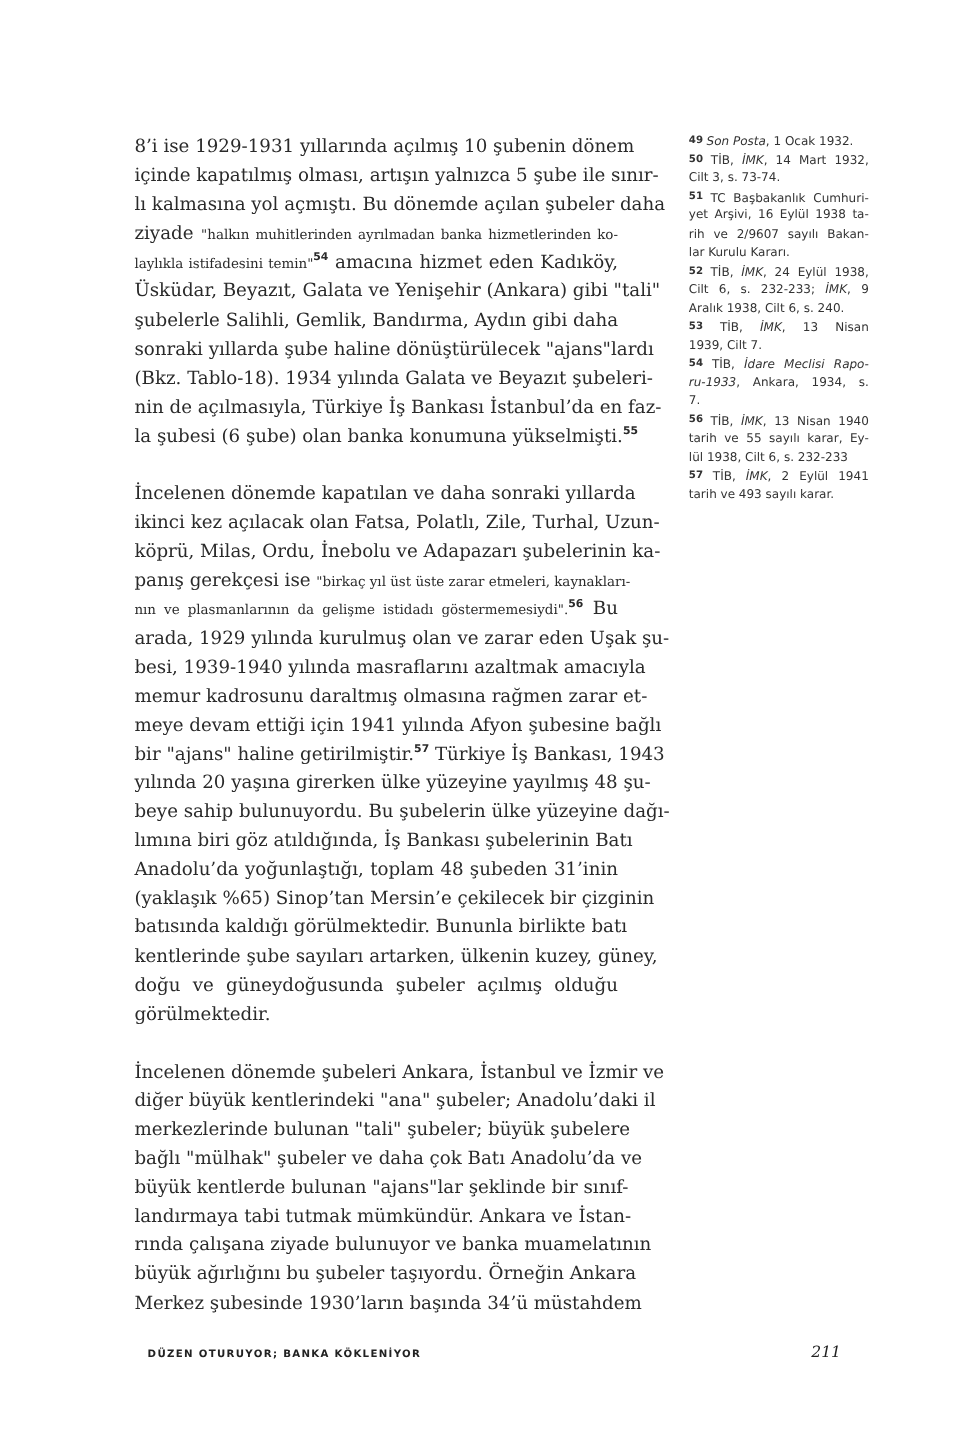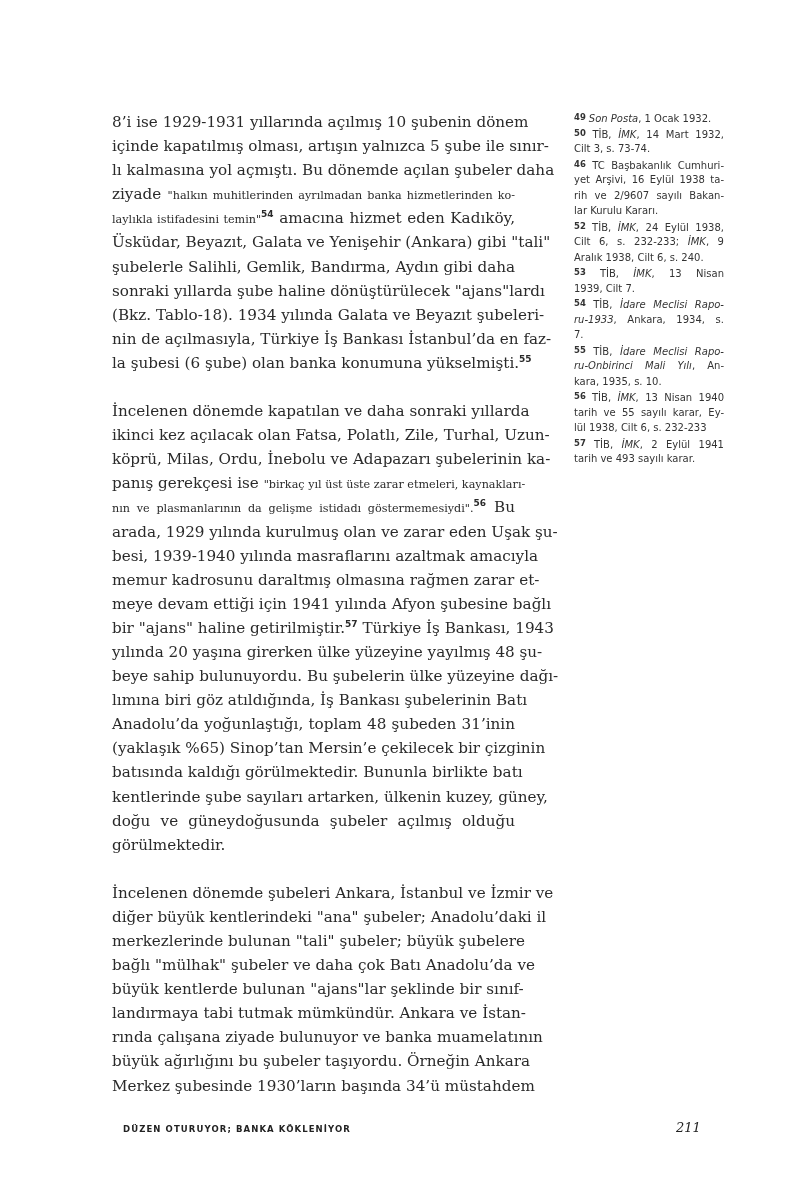--- a/index.html
+++ b/index.html
@@ -93,45 +93,40 @@
     </div>
   <div class="notes-col" id="notes-col">
       <div>
         <span class="nline last"><span class="nnum">49 </span><span class="it">Son Posta</span><span>, 1 Ocak 1932.</span></span>
       </div>
       <div>
         <span class="nline"><span class="nnum">50 </span><span>TİB, </span><span class="it">İMK</span><span>, 14 Mart 1932,</span></span>
         <span class="nline last"><span>Cilt 3, s. 73-74.</span></span>
       </div>
       <div>
-        <span class="nline"><span class="nnum">46 </span><span>TC Başbakanlık Cumhuri-</span></span>
+        <span class="nline"><span class="nnum">51 </span><span>TC Başbakanlık Cumhuri-</span></span>
         <span class="nline"><span>yet Arşivi, 16 Eylül 1938 ta-</span></span>
         <span class="nline"><span>rih ve 2/9607 sayılı Bakan-</span></span>
         <span class="nline last"><span>lar Kurulu Kararı.</span></span>
       </div>
       <div>
         <span class="nline"><span class="nnum">52 </span><span>TİB, </span><span class="it">İMK</span><span>, 24 Eylül 1938,</span></span>
         <span class="nline"><span>Cilt 6, s. 232-233; </span><span class="it">İMK</span><span>, 9</span></span>
         <span class="nline last"><span>Aralık 1938, Cilt 6, s. 240.</span></span>
       </div>
       <div>
         <span class="nline"><span class="nnum">53 </span><span>TİB, </span><span class="it">İMK</span><span>, 13 Nisan</span></span>
         <span class="nline last"><span>1939, Cilt 7.</span></span>
       </div>
       <div>
         <span class="nline"><span class="nnum">54 </span><span>TİB, </span><span class="it">İdare Meclisi Rapo-</span></span>
         <span class="nline"><span class="it">ru-1933</span><span>, Ankara, 1934, s.</span></span>
         <span class="nline last"><span>7.</span></span>
       </div>
       <div>
-        <span class="nline"><span class="nnum">55 </span><span>TİB, </span><span class="it">İdare Meclisi Rapo-</span></span>
-        <span class="nline"><span class="it">ru-Onbirinci Mali Yılı</span><span>, An-</span></span>
-        <span class="nline last"><span>kara, 1935, s. 10.</span></span>
-      </div>
-      <div>
         <span class="nline"><span class="nnum">56 </span><span>TİB, </span><span class="it">İMK</span><span>, 13 Nisan 1940</span></span>
         <span class="nline"><span>tarih ve 55 sayılı karar, Ey-</span></span>
         <span class="nline last"><span>lül 1938, Cilt 6, s. 232-233</span></span>
       </div>
       <div>
         <span class="nline"><span class="nnum">57 </span><span>TİB, </span><span class="it">İMK</span><span>, 2 Eylül 1941</span></span>
         <span class="nline last"><span>tarih ve 493 sayılı karar.</span></span>
       </div>
     </div>
   <div class="running-head">DÜZEN OTURUYOR; BANKA KÖKLENİYOR</div>

